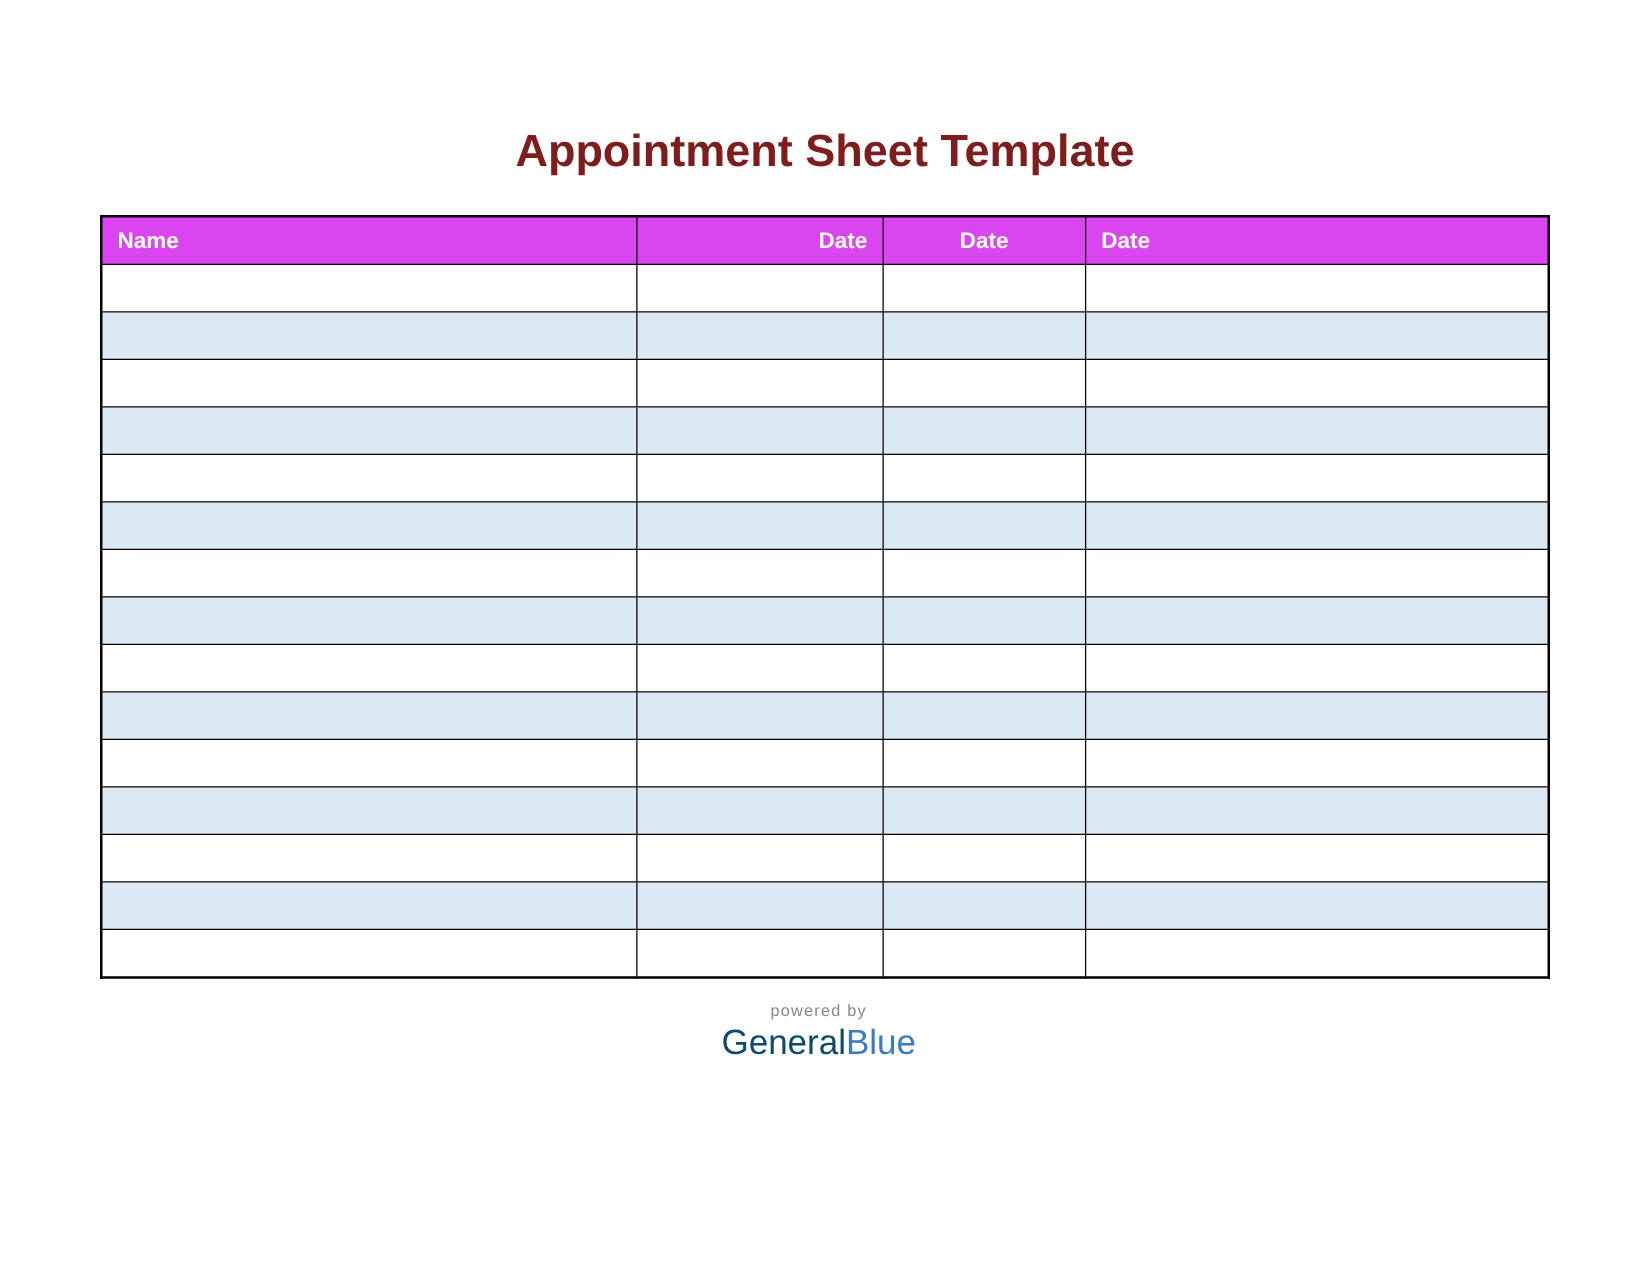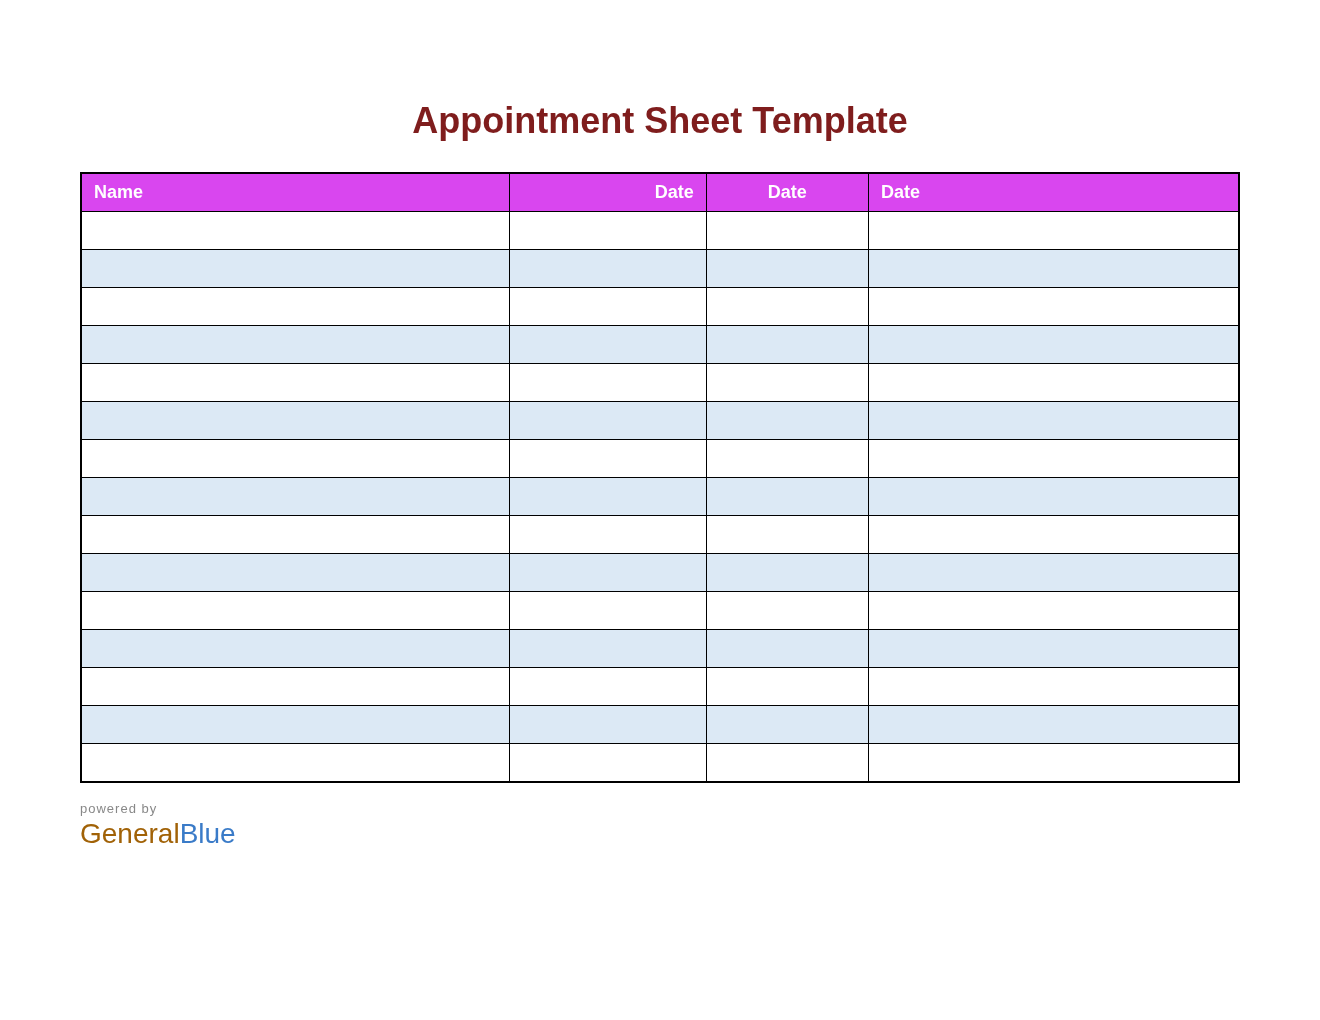--- a/index.html
+++ b/index.html
@@ -56,36 +56,36 @@
       height: 38px;
       padding: 4px 8px;
     }
     .table tr.odd td {
       background-color: #ffffff;
     }
     .table tr.even td {
       background-color: #dce9f5;
     }
     .footer {
-      text-align: left;
+      text-align: center;
       margin-top: 18px;
       padding-right: 10px;
     }
     .powered-by {
       font-size: 13px;
       color: #888888;
       letter-spacing: 1px;
       margin-bottom: 2px;
     }
     .logo {
       font-size: 28px;
       font-weight: 400;
     }
     .logo-general {
-      color: #a16207;
+      color: #0c4a6e;
     }
     .logo-blue {
       color: #3a7bc8;
     }
   </style>
 </head>
 <body>
 
 <h1 class="title">Appointment Sheet Template</h1>
 

